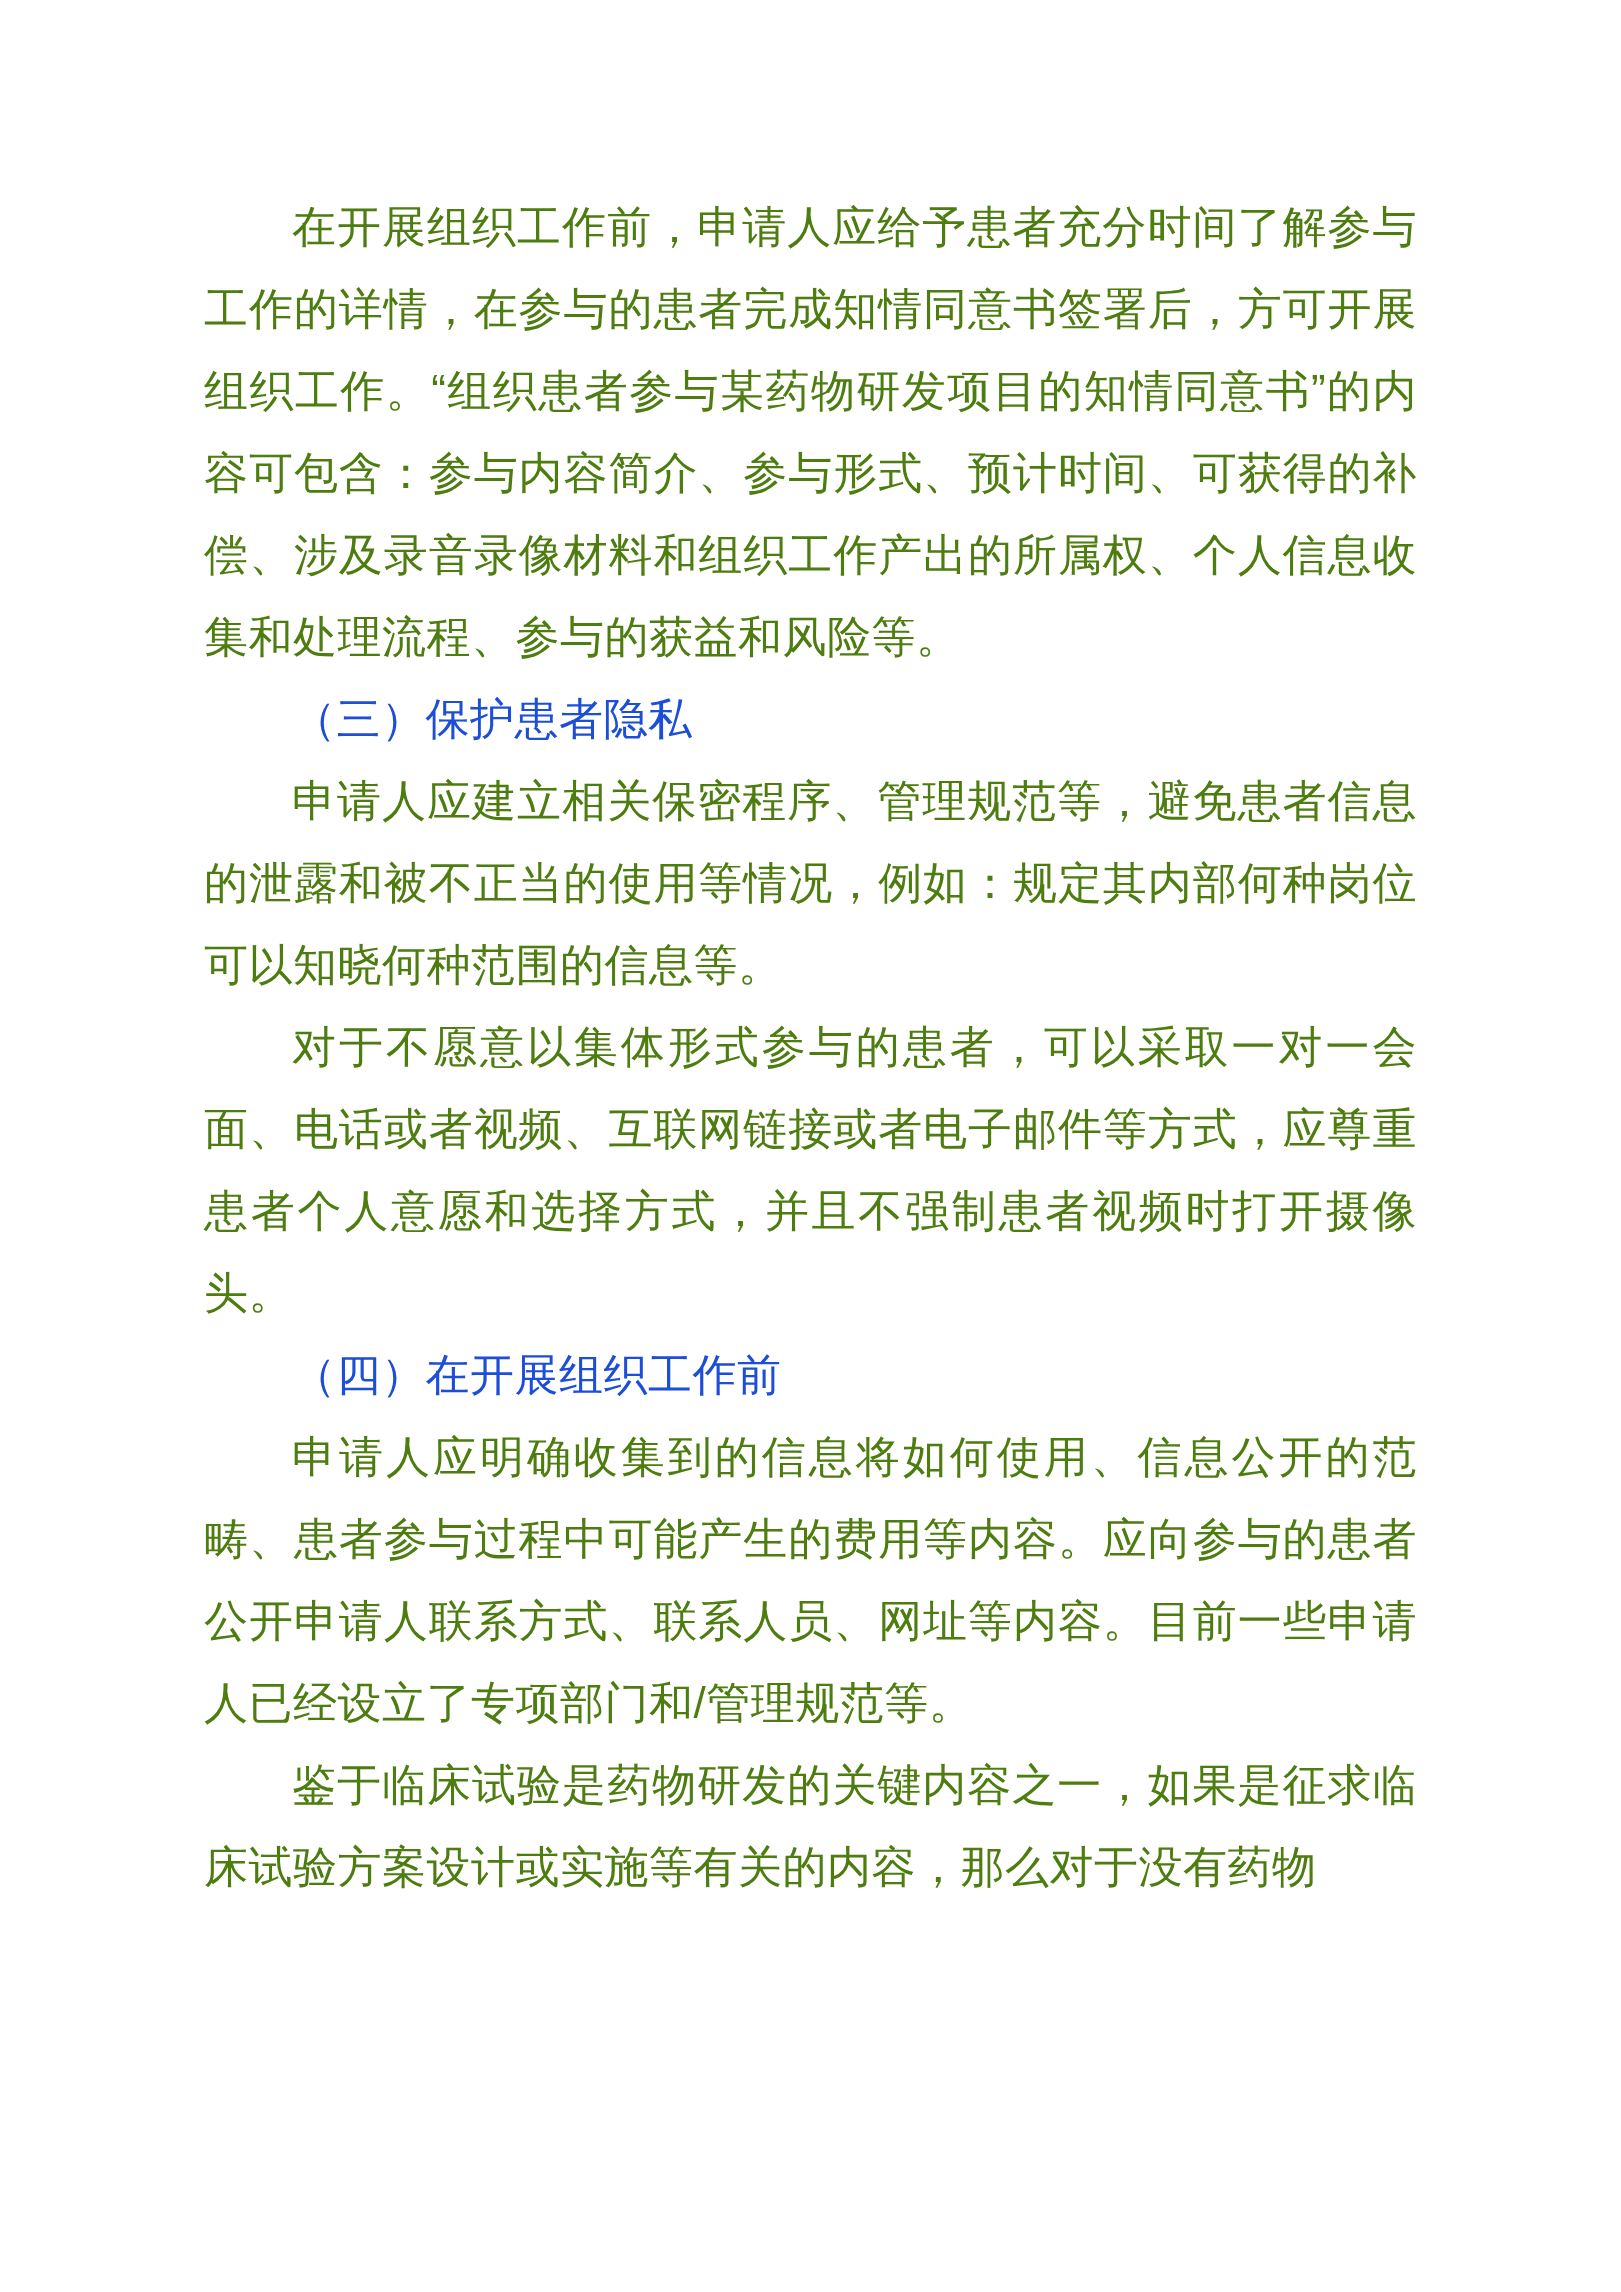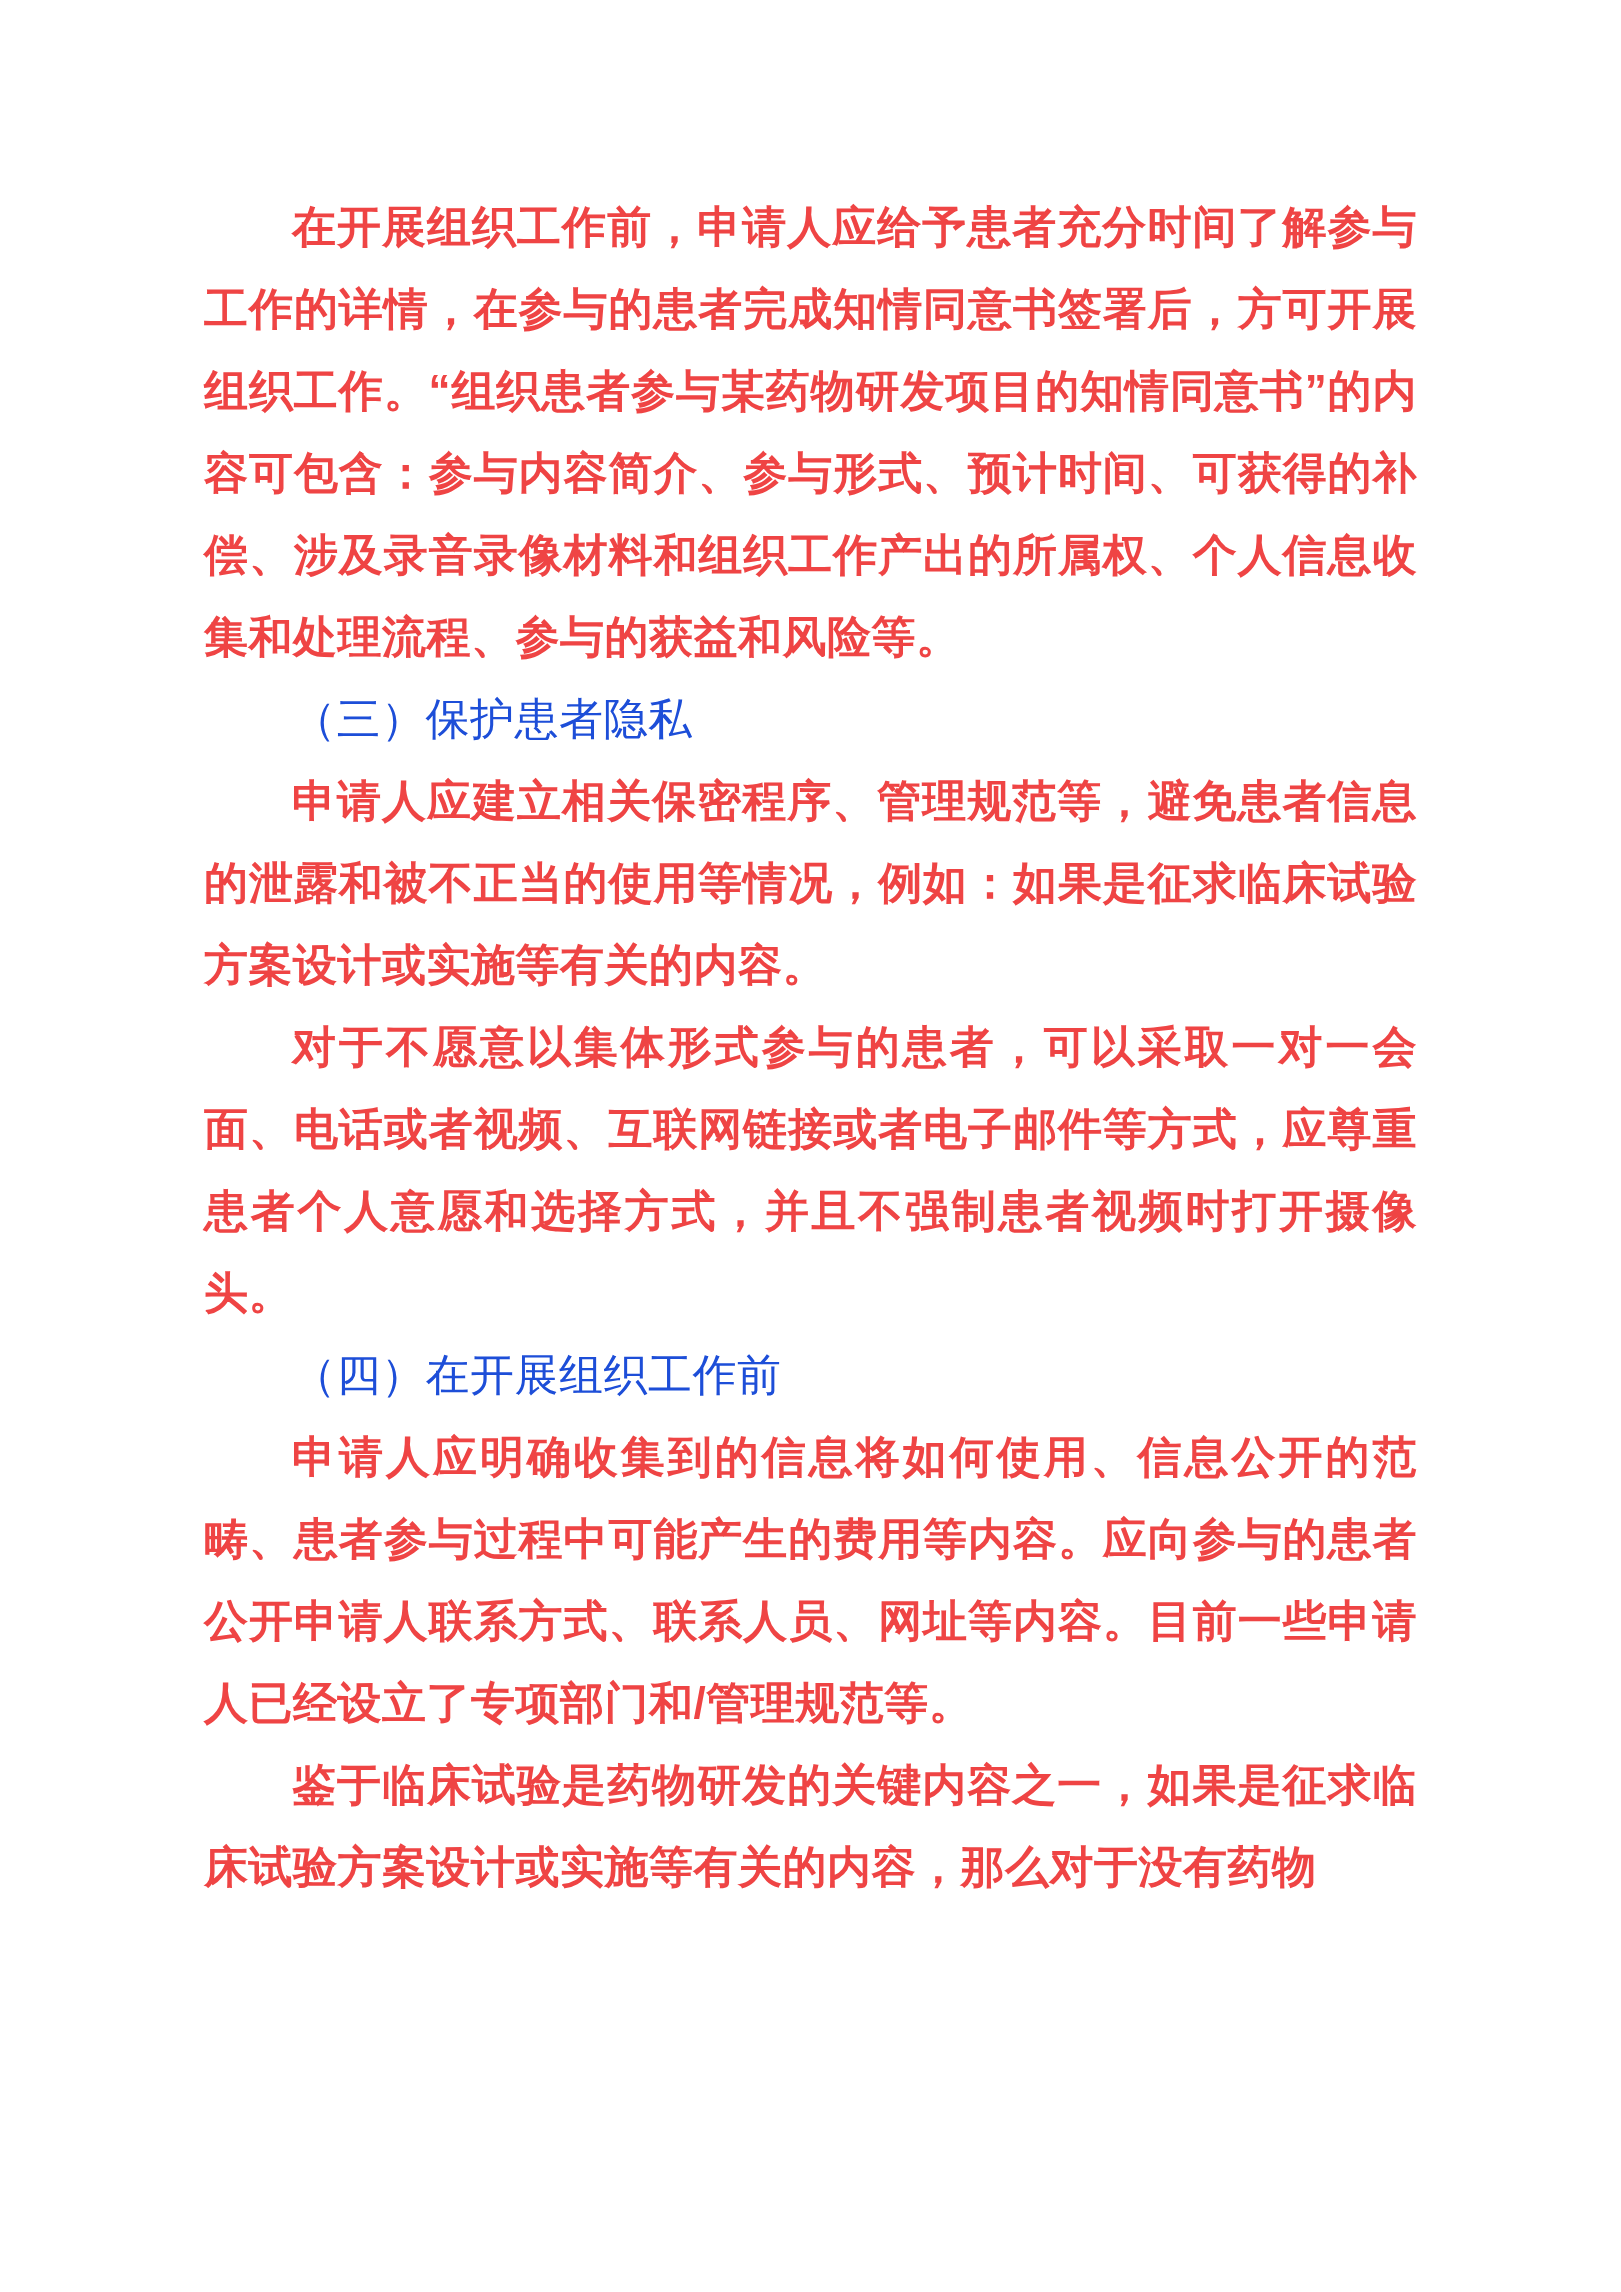--- a/index.html
+++ b/index.html
@@ -26,22 +26,22 @@
     width: 100%;
   }
   .para {
     font-size: 44px;
     line-height: 82px;
     letter-spacing: 0.5px;
     text-align: justify;
     text-justify: inter-ideograph;
     margin: 0 0 0 0;
     text-indent: 88px;
-    font-weight: 700;
-    color: #ef4444;
+    font-weight: 400;
+    color: #4d7c0f;
   }
   .heading {
     font-size: 44px;
     line-height: 82px;
     letter-spacing: 0.5px;
     margin: 0;
     text-indent: 88px;
     font-weight: 400;
     color: #1d4ed8;
   }
@@ -50,21 +50,21 @@
 <body>
 
 <div class="page">
   <div class="doc-body">
 
     <p class="para">在开展组织工作前，申请人应给予患者充分时间了解参与工作的详情，在参与的患者完成知情同意书签署后，方可开展组织工作。“组织患者参与某药物研发项目的知情同意书”的内容可包含：参与内容简介、参与形式、预计时间、可获得的补偿、涉及录音录像材料和组织工作产出的所属权、个人信息收集和处理流程、参与的获益和风险等。</p>
 
     <p class="heading">（三）保护患者隐私</p>
 
 
-    <p class="para">申请人应建立相关保密程序、管理规范等，避免患者信息的泄露和被不正当的使用等情况，例如：如果是征求临床试验方案设计或实施等有关的内容。</p>
+    <p class="para">申请人应建立相关保密程序、管理规范等，避免患者信息的泄露和被不正当的使用等情况，例如：规定其内部何种岗位可以知晓何种范围的信息等。</p>
 
     <p class="para">对于不愿意以集体形式参与的患者，可以采取一对一会面、电话或者视频、互联网链接或者电子邮件等方式，应尊重患者个人意愿和选择方式，并且不强制患者视频时打开摄像头。</p>
 
     <p class="heading">（四）在开展组织工作前</p>
 
     <p class="para">申请人应明确收集到的信息将如何使用、信息公开的范畴、患者参与过程中可能产生的费用等内容。应向参与的患者公开申请人联系方式、联系人员、网址等内容。目前一些申请人已经设立了专项部门和/管理规范等。</p>
 
     <p class="para">鉴于临床试验是药物研发的关键内容之一，如果是征求临床试验方案设计或实施等有关的内容，那么对于没有药物</p>
 
   </div>

